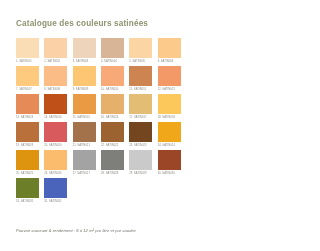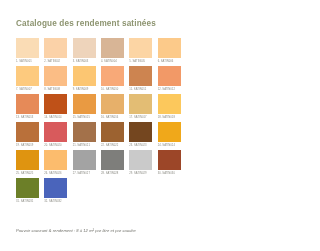--- a/index.html
+++ b/index.html
@@ -73,21 +73,21 @@
     font-style: italic;
     letter-spacing: 0.05px;
     white-space: nowrap;
   }
 </style>
 </head>
 <body>
 
 <div class="page">
 
-  <div class="title">Catalogue des rendement satinées</div>
+  <div class="title">Catalogue des couleurs satinées</div>
 
   <div class="grid">
       <div class="cell">
         <div class="swatch" style="background: rgb(250, 220, 181);"></div>
         <div class="code">1. SATIN001</div>
       </div>
       <div class="cell">
         <div class="swatch" style="background: rgb(251, 210, 168);"></div>
         <div class="code">2. SATIN002</div>
       </div>

